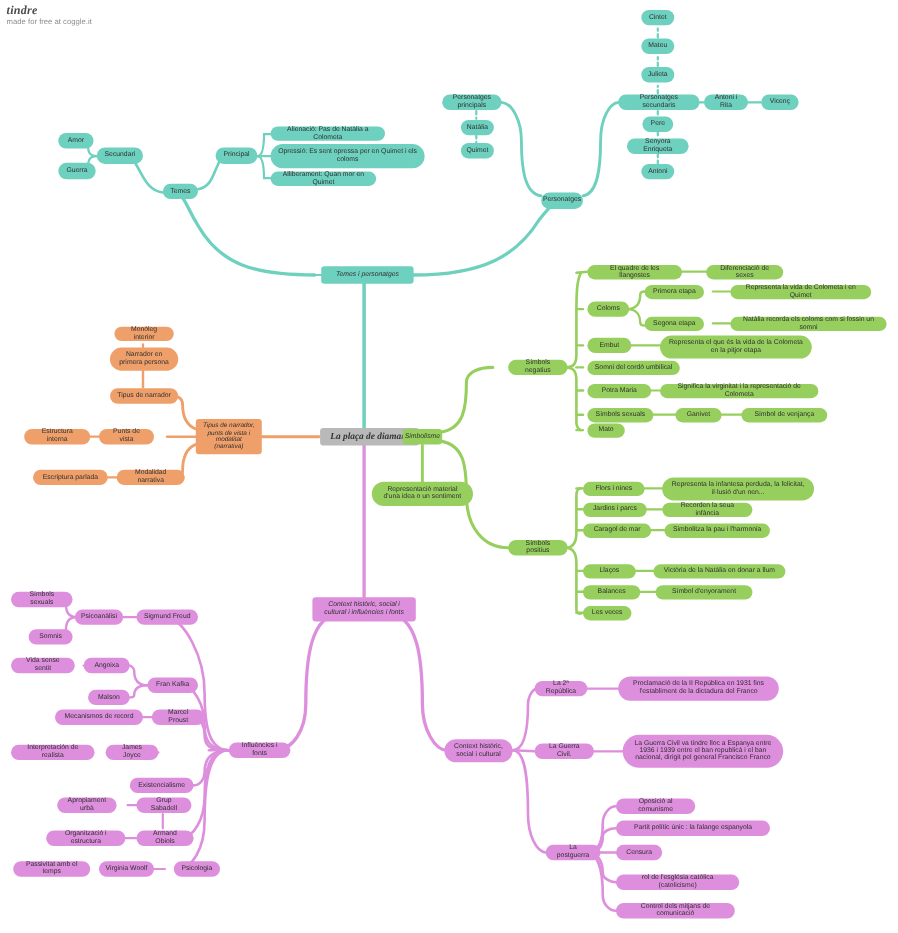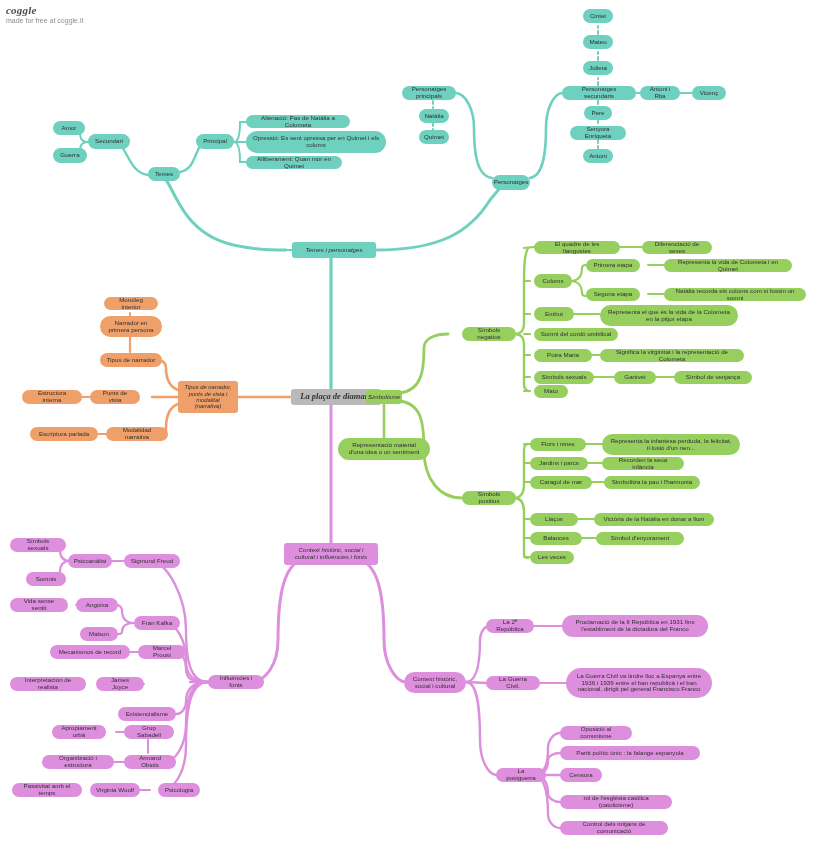--- a/index.html
+++ b/index.html
@@ -36,21 +36,21 @@
     font-style:italic;font-weight:bold;font-size:8.5px;color:#343434;
   }
   .node.branchhead{font-style:italic;border-radius:3px;}
 </style>
 </head>
 <body>
 
 <div id="canvas">
 
   <div class="brand">
-    <div class="logo">coggle</div>
+    <div class="logo">tindre</div>
     <div class="tag">made for free at coggle.it</div>
   </div>
 
   <svg id="links" viewBox="0 0 816 848">
     <g fill="none" stroke-linecap="round">
 
       <g stroke="#6ed0be">
         <path d="M331 390 L331 258" stroke-width="3.2"></path>
         <path d="M294 250 L286 250" stroke-width="2"></path>
 

